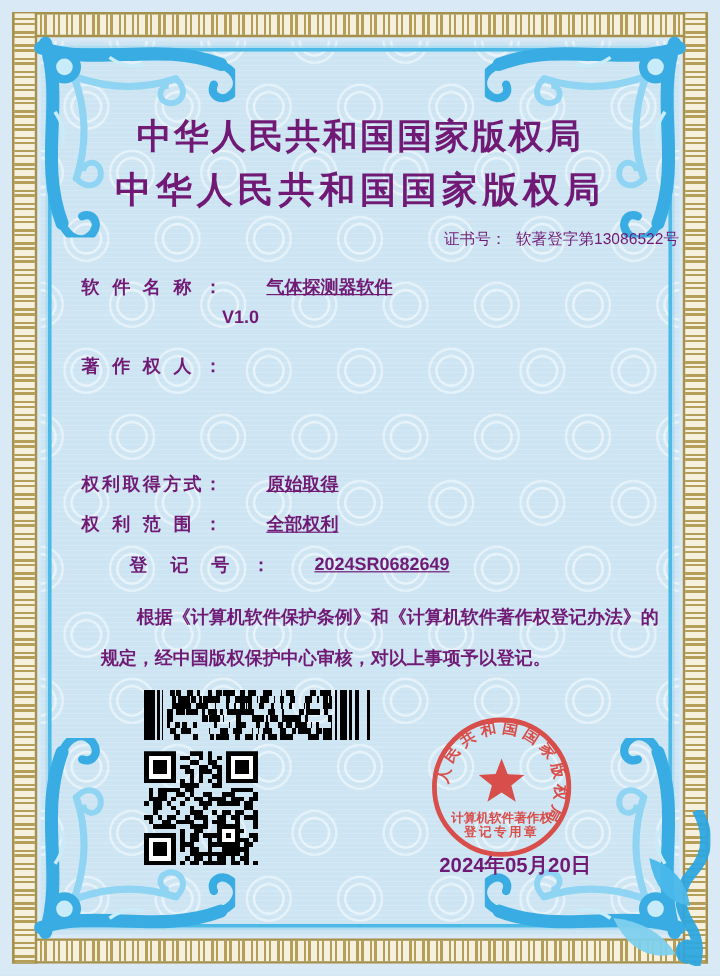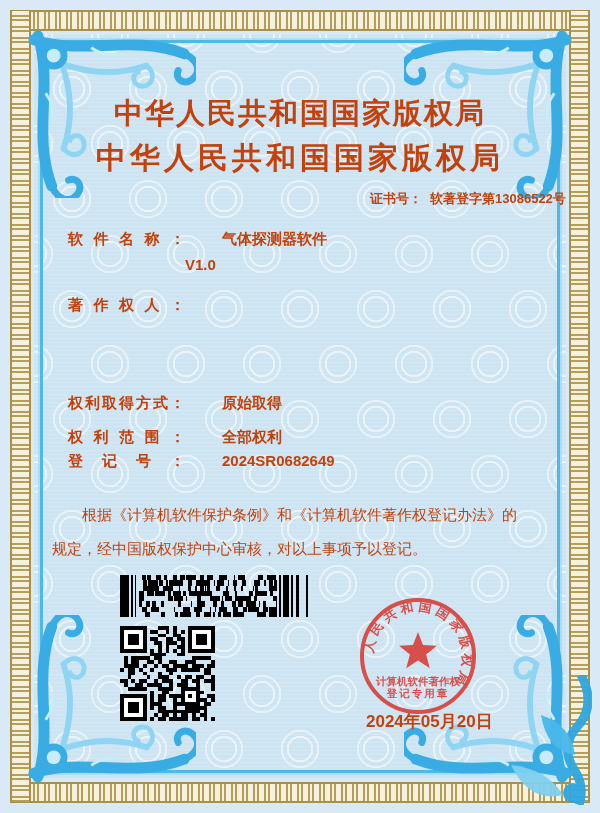--- a/index.html
+++ b/index.html
@@ -37,35 +37,35 @@
 
   
   .corner{position:absolute;width:168px;height:168px;z-index:3;}
   .corner.tl{top:30px;left:28px;}
   .corner.tr{top:30px;right:28px;transform:scaleX(-1);}
   .corner.bl{bottom:30px;left:28px;transform:scaleY(-1);}
   .corner.br{bottom:30px;right:28px;transform:scale(-1,-1);}
   .wave{position:absolute;right:8px;bottom:8px;width:112px;height:130px;z-index:6;opacity:.95;}
 
   
-  .layer{position:absolute;inset:0;z-index:4;color:#c2410c;}
+  .layer{position:absolute;inset:0;z-index:4;color:#701a75;}
   .title{position:absolute;left:0;right:0;text-align:center;font-weight:bold;white-space:nowrap;}
   .title.t1{top:94px;font-size:29px;letter-spacing:2px;}
   .title.t2{top:138px;font-size:30px;letter-spacing:4px;}
-  .certno{position:absolute;left:370px;top:190px;font-size:13px;font-weight:bold;white-space:nowrap;text-align:right;}
+  .certno{position:absolute;left:370px;top:190px;font-size:13px;font-weight:normal;white-space:nowrap;text-align:right;}
   .certno .lbl{margin-right:8px;}
 
   .frow{position:absolute;left:68px;display:flex;font-size:15px;font-weight:bold;gap:37px;}
   .frow .lbl{flex:0 0 117px;text-align-last:justify;text-align:justify;}
-  .frow .val{white-space:nowrap;}
+  .frow .val{white-space:nowrap;text-decoration:underline;}
   .r-name{top:230px;} .r-ver{top:256px;left:185px;position:absolute;font-size:15px;font-weight:bold;}
   .r-owner{top:296px;}
-  .r-acq{top:394px;} .r-scope{top:428px;} .r-reg{top:452px;}
-
-  .statement{position:absolute;left:52px;top:498px;width:470px;font-size:15px;font-weight:normal;line-height:34px;text-align:justify;}
+  .r-acq{top:394px;} .r-scope{top:428px;} .r-reg{top:462px;margin-left:40px;}
+
+  .statement{position:absolute;left:84px;top:498px;width:470px;font-size:15px;font-weight:bold;line-height:34px;text-align:justify;}
   .statement .l1{display:block;text-indent:2em;}
   .statement .l2{display:block;}
 
   .barcode{position:absolute;left:120px;top:575px;width:190px;height:42px;z-index:4;}
   .qr{position:absolute;left:120px;top:626px;width:95px;height:95px;z-index:4;}
 
   .seal{position:absolute;left:356px;top:594px;width:124px;height:124px;z-index:5;opacity:.93;}
   .date{position:absolute;left:366px;top:710px;font-size:17px;font-weight:bold;z-index:4;white-space:nowrap;}
 </style>
 </head>

